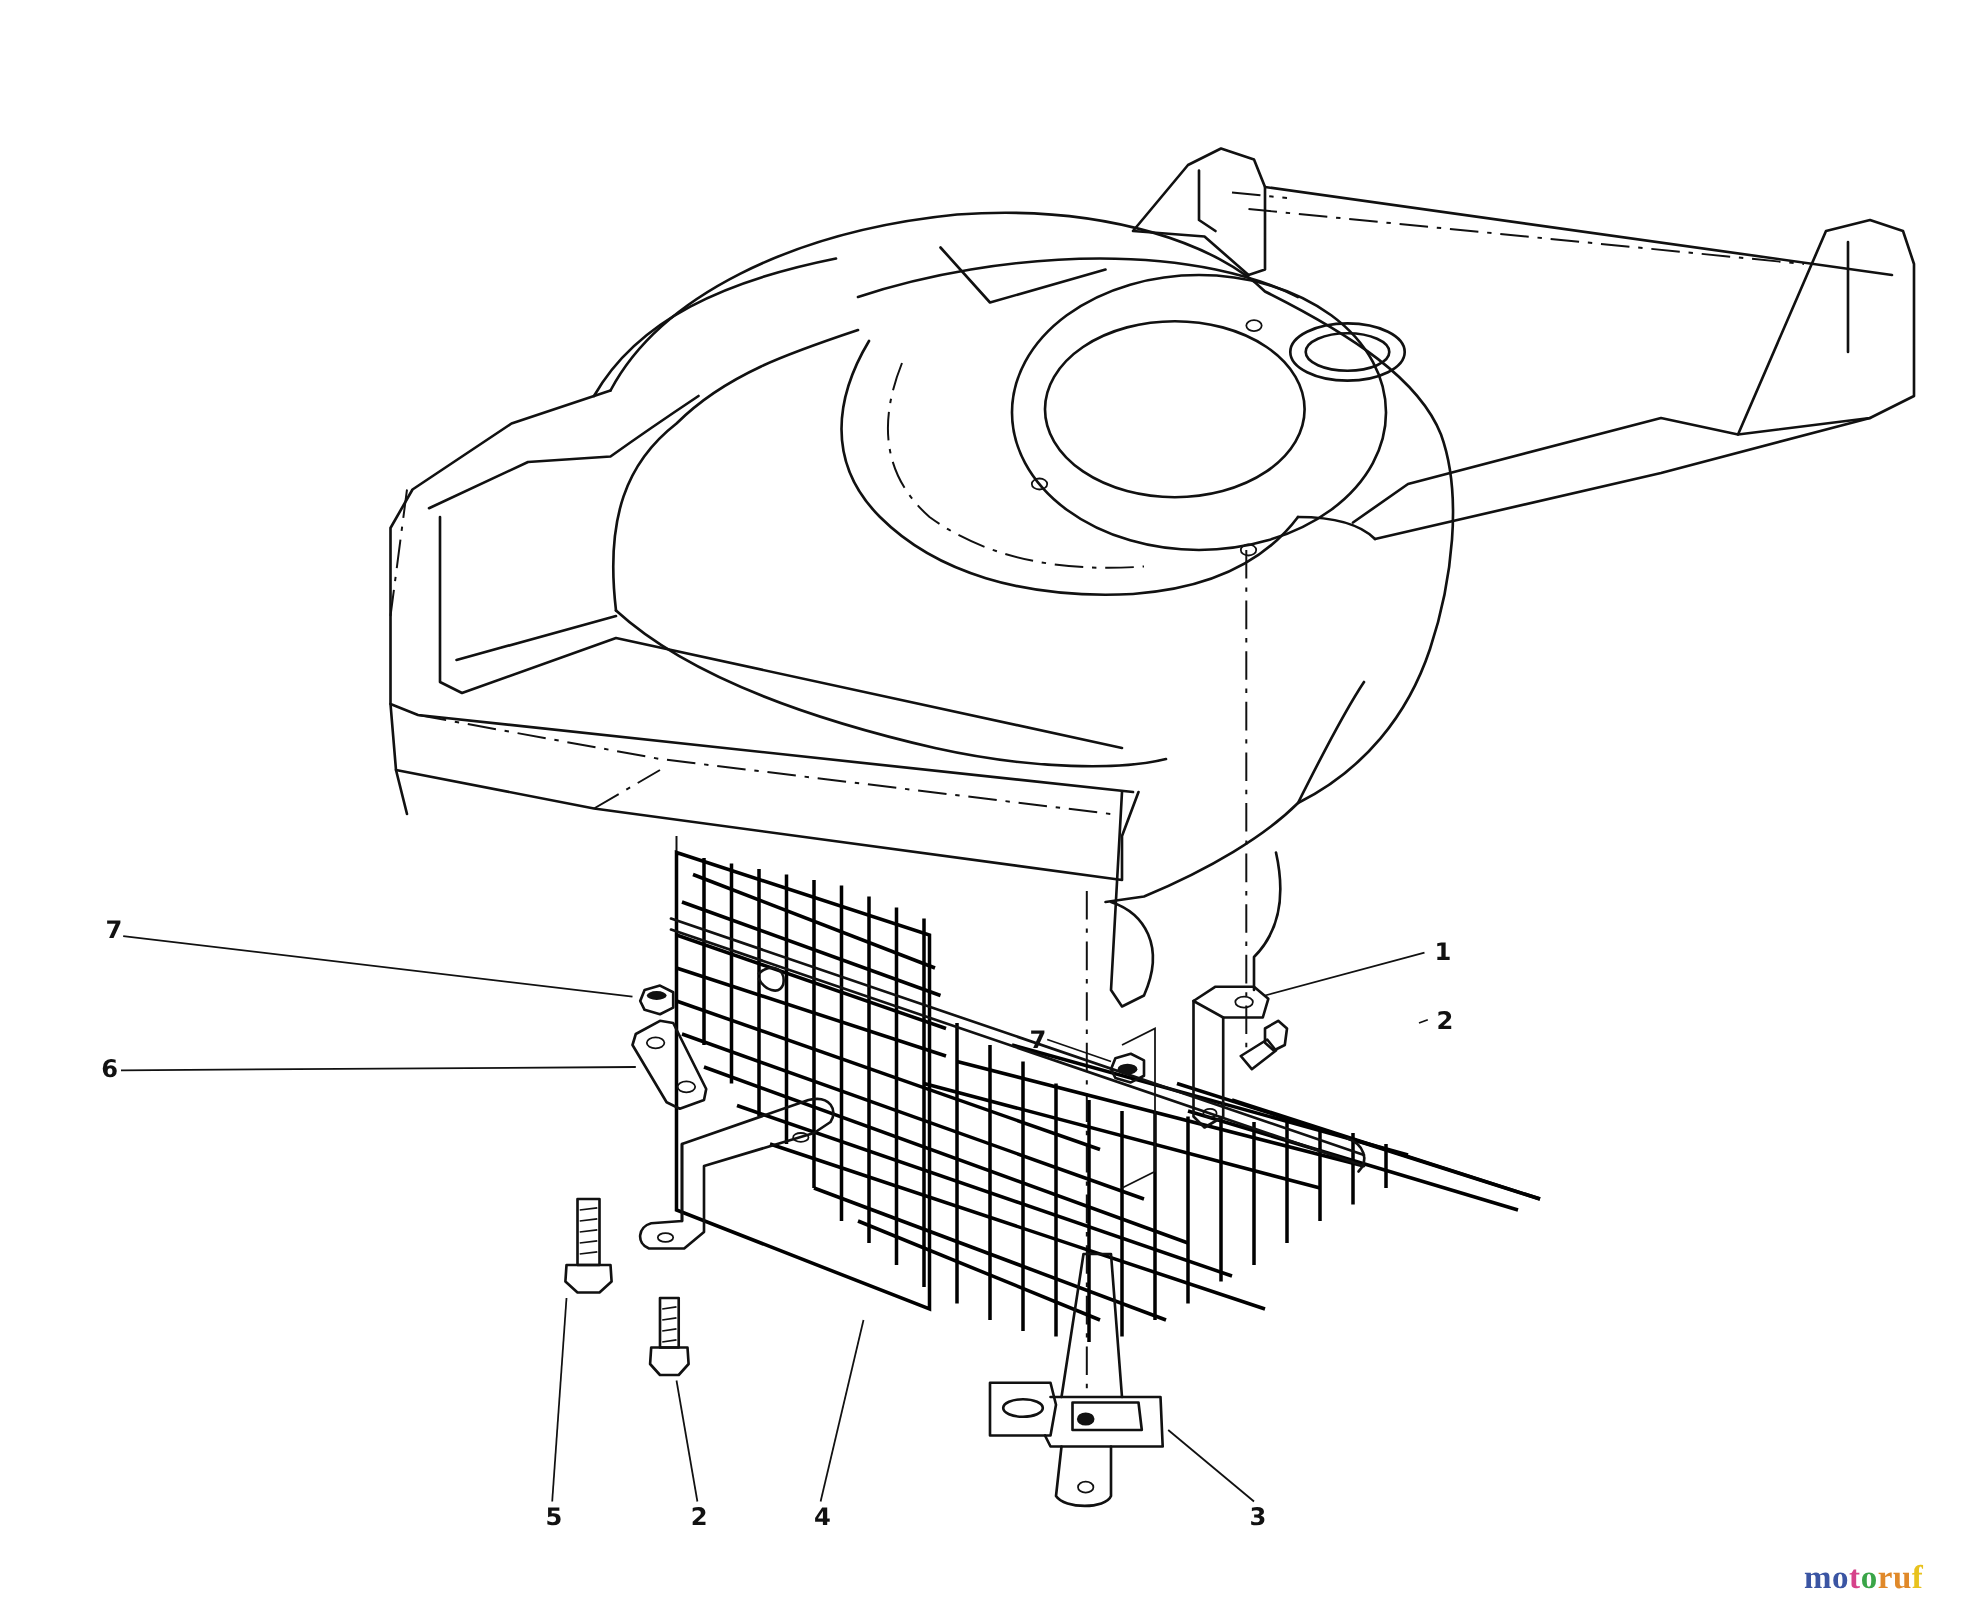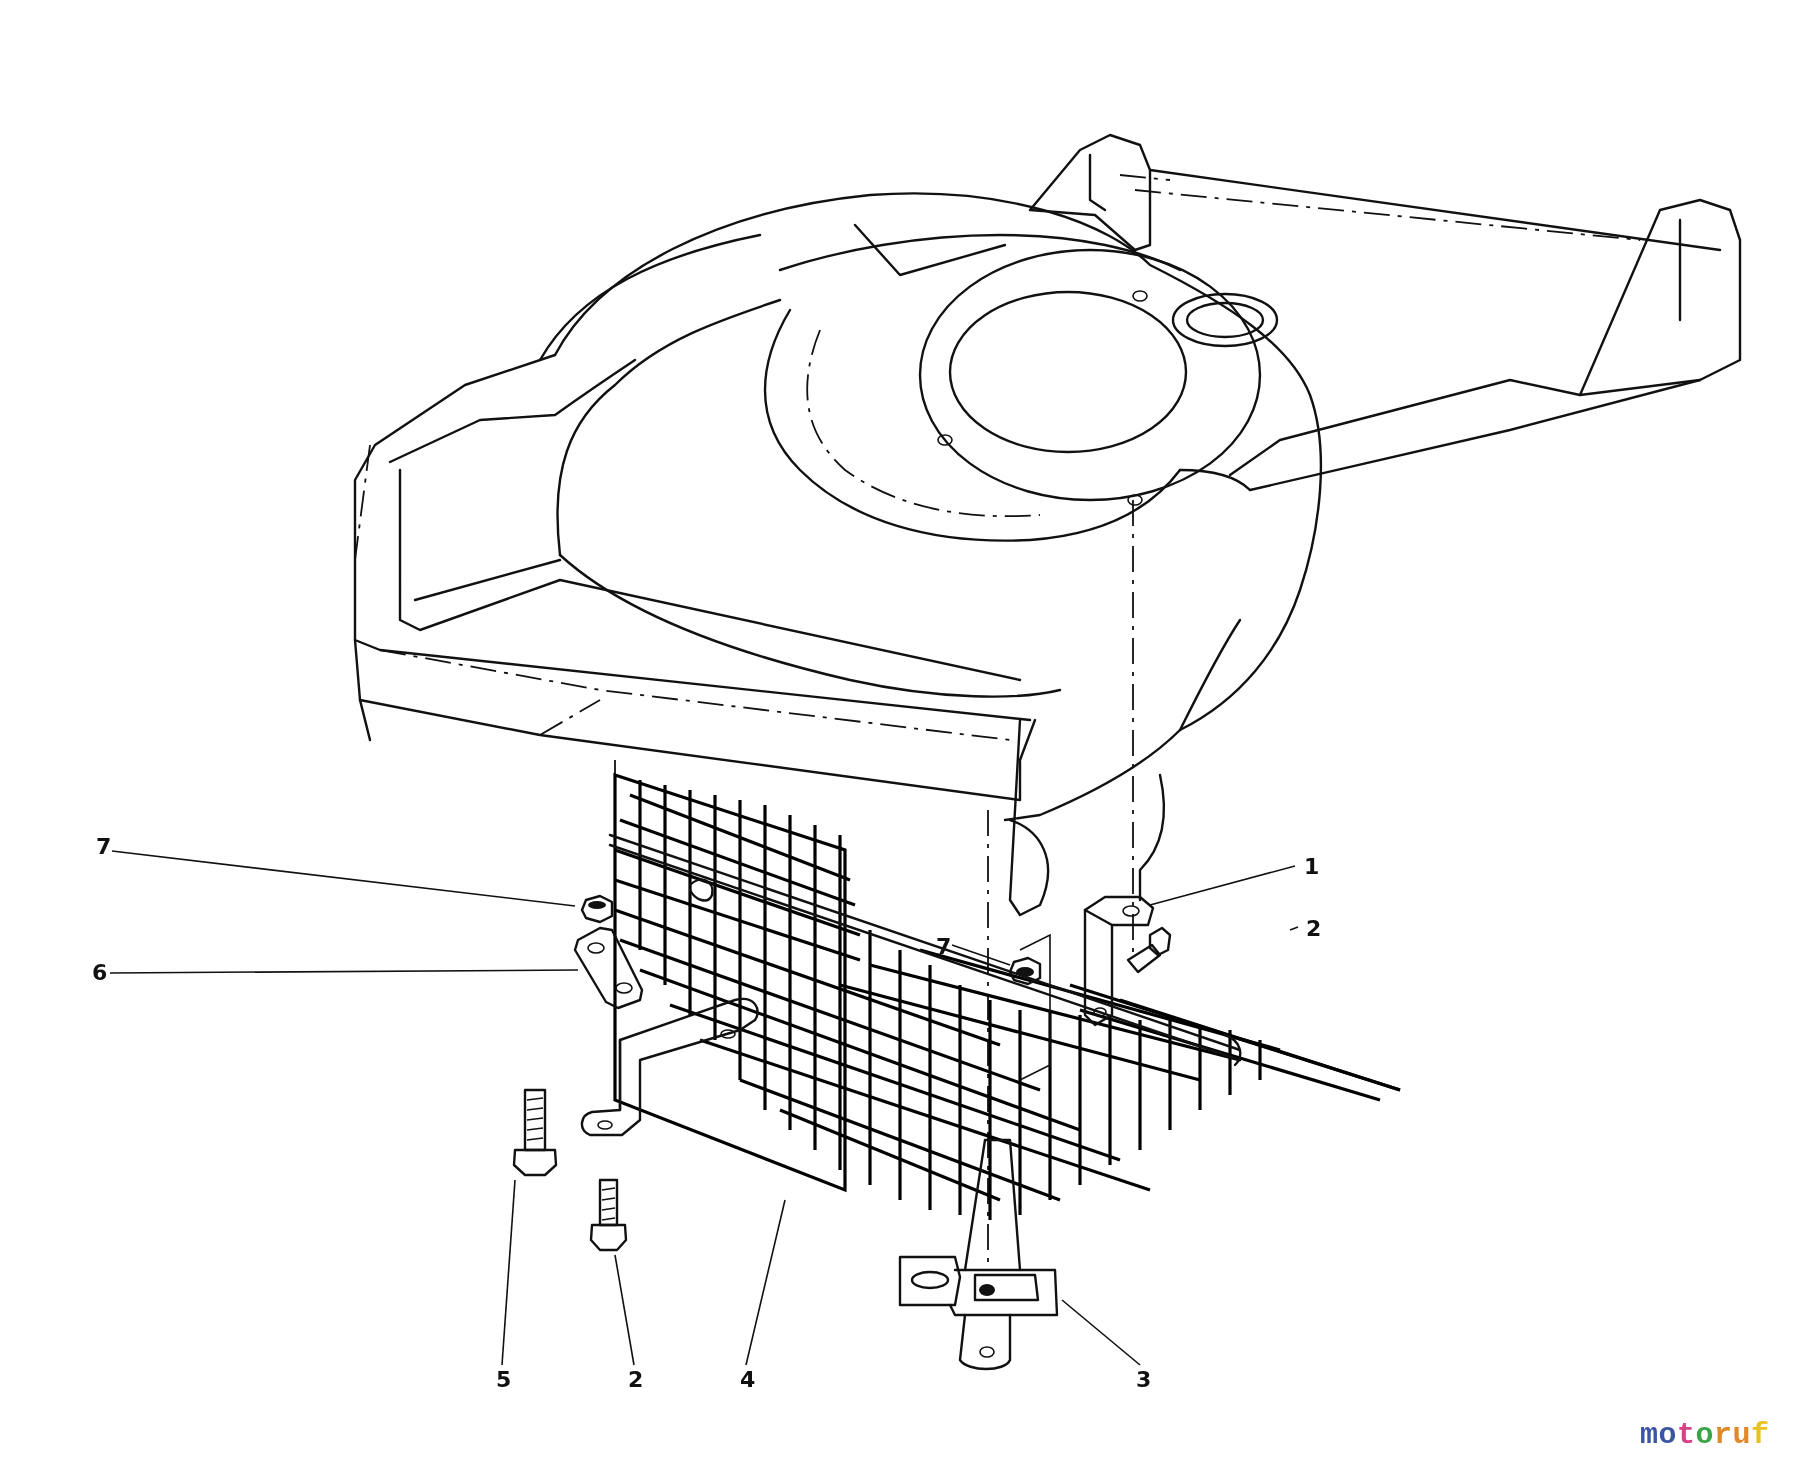--- a/index.html
+++ b/index.html
@@ -4,21 +4,21 @@
 <style>
   html, body { margin:0; padding:0; background:#ffffff; }
   body { width:1800px; height:1460px; position:relative; overflow:hidden; font-family:"Liberation Sans", sans-serif; }
   #diagram { position:absolute; left:0; top:0; width:1800px; height:1460px; }
   .ln { fill:none; stroke:#111; stroke-width:2.4; stroke-linejoin:round; stroke-linecap:round; }
   .thin { fill:none; stroke:#111; stroke-width:1.6; }
   .dash { fill:none; stroke:#111; stroke-width:1.8; stroke-dasharray:26 8 4 8; }
   .mesh { fill:none; stroke:#000; stroke-width:3.2; }
   .solid { fill:#111; }
   .callout { position:absolute; font-family:"DejaVu Sans", sans-serif; font-weight:bold; font-size:22px; color:#111; line-height:1; }
-  .watermark { position:absolute; left:1640px; top:1418px; font-family:Liberation Mono, monospace; font-size:30px; font-weight:bold; letter-spacing:0.5px; }
+  .watermark { position:absolute; left:1640px; top:1418px; font-family:Liberation Serif, serif; font-size:30px; font-weight:bold; letter-spacing:0.5px; }
   .watermark span { display:inline-block; }
 </style>
 </head>
 <body>
 
 <svg id="diagram" viewBox="0 0 1800 1460" xmlns="http://www.w3.org/2000/svg">
 
   <g>
 
     <path class="ln" d="M555 355 C600 270 720 210 870 195 C1010 185 1110 225 1150 265 C1230 305 1290 345 1310 395 C1330 450 1320 530 1300 590 C1280 650 1240 700 1180 730 C1150 760 1100 790 1040 815 L1005 820"></path>

